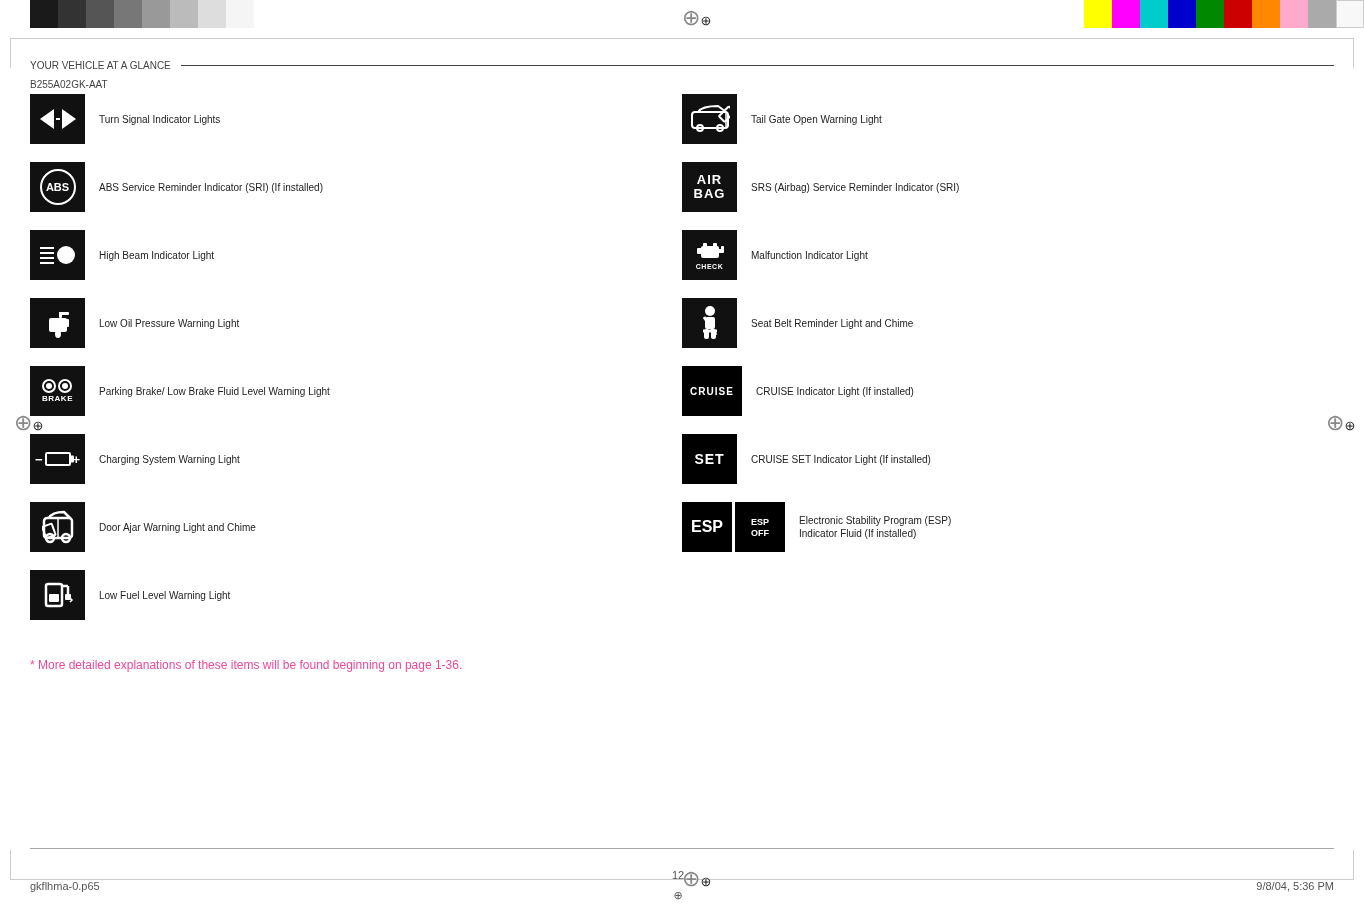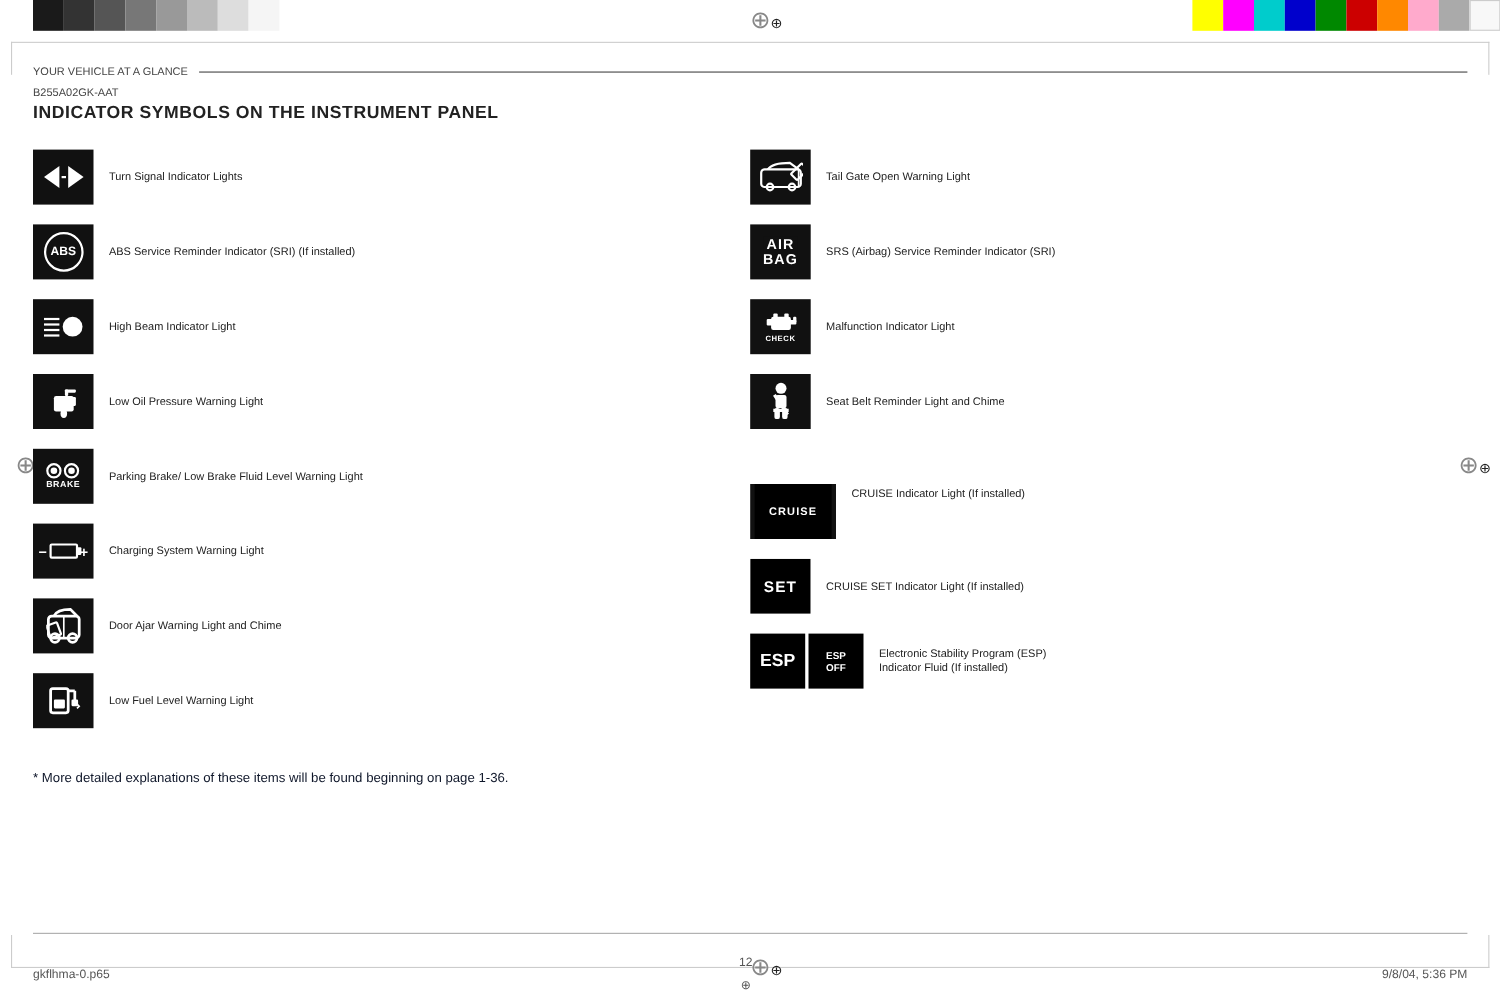--- a/index.html
+++ b/index.html
@@ -316,21 +316,21 @@
     }
     .esp-off-line {
       font-size: 9px;
       font-weight: bold;
       color: white;
     }
 
     
     .footnote {
       font-size: 12px;
-      color: #0f172a;
+      color: #ec4899;
     }
 
     
     .footer {
       position: absolute;
       bottom: 8px;
       left: 30px;
       right: 30px;
       display: flex;
       justify-content: space-between;
@@ -450,21 +450,20 @@
 <div class="crosshair" style="bottom:20px;left:682px"><span>⊕</span></div>
 
 <div class="main">
 
   <div class="section-header">
     <span class="section-header-text">YOUR VEHICLE AT A GLANCE</span>
     <div class="section-header-line"></div>
   </div>
 
   <div class="doc-code">B255A02GK-AAT</div>
-  <div class="page-title">INDICATOR SYMBOLS ON THE INSTRUMENT PANEL</div>
 
   <div class="indicator-grid">
 
     <div>
 
       <div class="indicator-item">
         <div class="indicator-icon">
           <div class="turn-signal-icon">
             <div class="arrow-left"></div>
             <div style="width:4px;height:2px;background:white"></div>
@@ -666,21 +665,21 @@
 
               <rect x="10" y="26" width="5" height="10" rx="2"></rect>
               <rect x="17" y="26" width="5" height="10" rx="2"></rect>
             </g>
           </svg>
         </div>
         <span class="indicator-label">Seat Belt Reminder Light and Chime</span>
       </div>
 
       <div class="indicator-item">
-        <div class="indicator-icon" style="width:78px;margin-top:32px;">
+        <div class="indicator-icon" style="width:60px;">
           <div class="cruise-icon" style="width:70px;height:50px;">
             <span class="cruise-text">CRUISE</span>
           </div>
         </div>
         <span class="indicator-label">CRUISE Indicator Light (If installed)</span>
       </div>
 
       <div class="indicator-item">
         <div class="indicator-icon">
           <div class="set-icon" style="width:55px;height:50px;text-align:center;">

